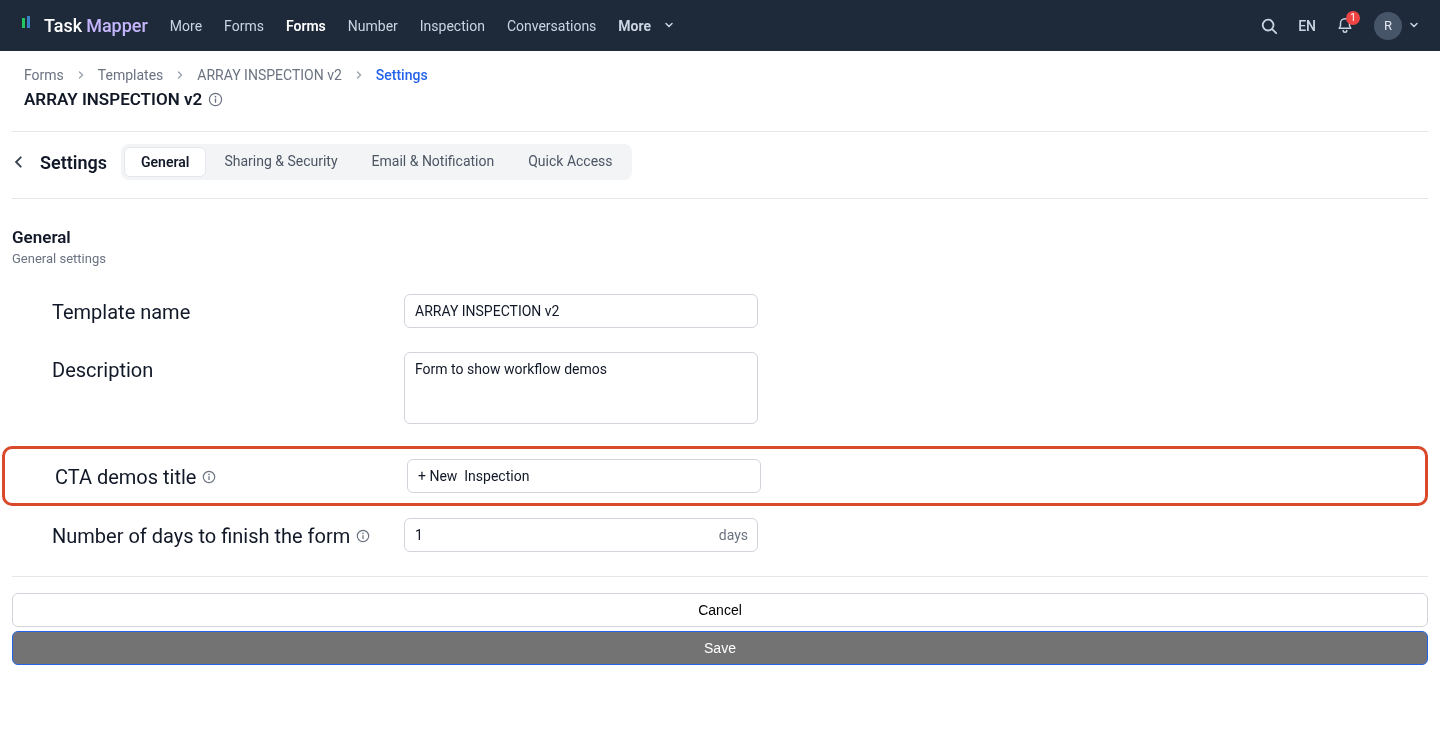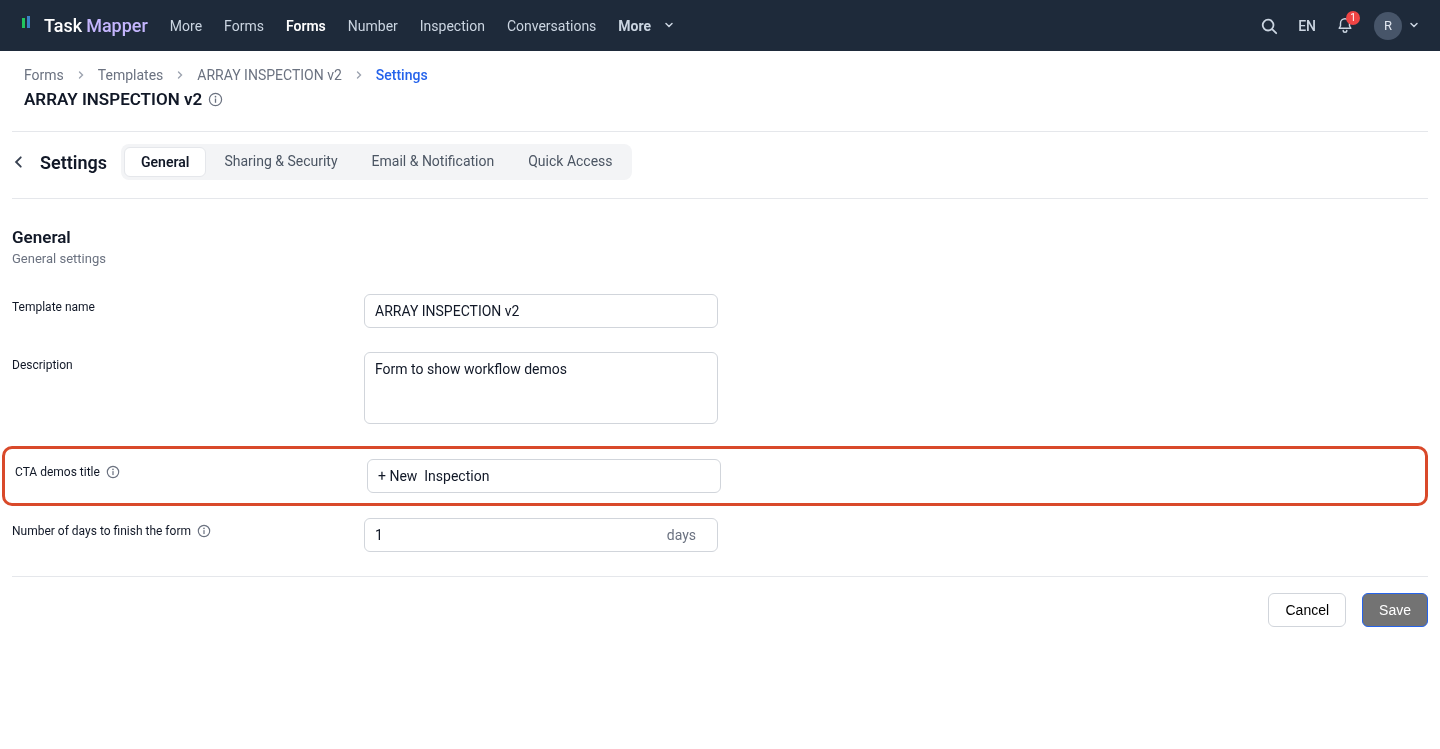--- a/index.html
+++ b/index.html
@@ -49,32 +49,32 @@
     .tab { padding: 6px 16px; font-size: 14px; color: #4b5563; border-radius: 6px; cursor: pointer; }
     .tab.active { background: #fff; color: #111827; font-weight: 600; border: 1px solid #e5e7eb; }
 
     .divider2 { border: none; border-top: 1px solid #e5e7eb; margin: 6px 0 28px 0; }
 
     
     .section-title { font-size: 17px; font-weight: 600; margin-bottom: 4px; }
     .section-sub { font-size: 13px; color: #6b7280; margin-bottom: 28px; }
 
     .form-row { display: flex; align-items: flex-start; margin-bottom: 24px; }
-    .form-label { width: 352px; font-size: 12px; color: #111827; padding-top: 6px; display: flex; align-items: center; gap: 6px; }
+    .form-label { width: 352px; font-size: 20px; color: #111827; padding-top: 6px; display: flex; align-items: center; gap: 6px; margin-left: 40px; }
     .form-control { width: 354px; }
     .text-input, .textarea { width: 100%; border: 1px solid #d1d5db; border-radius: 6px; padding: 8px 10px; font-size: 14px; font-family: inherit; color: #111827; }
     .textarea { height: 72px; resize: none; }
     .days-row { display: flex; align-items: center; position: relative; }
-    .days-suffix { position: absolute; right: 22px; color: #6b7280; font-size: 14px; }
+    .days-suffix { position: absolute; right: 10px; color: #6b7280; font-size: 14px; }
 
     .highlight-row { border: 3px solid #d9492a; border-radius: 10px; padding: 10px 0 10px 6px; margin-left: -10px; margin-bottom: 12px; margin-top: -6px; }
     .highlight-row .form-label { width: 356px; padding-left: 4px; }
 
     .divider3 { border: none; border-top: 1px solid #e5e7eb; margin: 18px 0 16px 0; }
-    .footer-actions { display: flex; justify-content: flex-end; gap: 16px; padding-bottom: 30px; }
+    .footer-actions { display: flex; justify-content: flex-end; gap: 4px; padding-bottom: 30px; flex-direction: column; }
     .btn { padding: 8px 16px; border-radius: 6px; font-size: 14px; cursor: pointer; border: 1px solid #d1d5db; background: #fff; }
     .btn-primary { background: #737373; color: #fff; border-color: #2563eb; font-weight: 500; }
 
     .info-ic { display: inline-flex; color: #6b7280; }
   </style>
 </head>
 <body>
 
 <div class="topnav">
   <div class="topnav-left">

